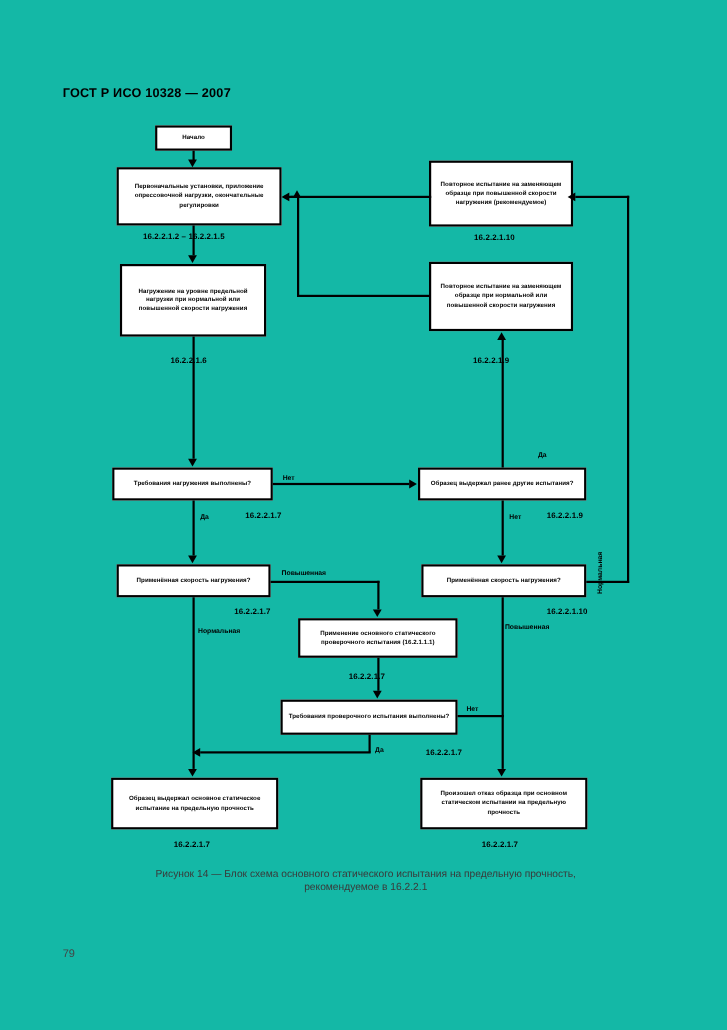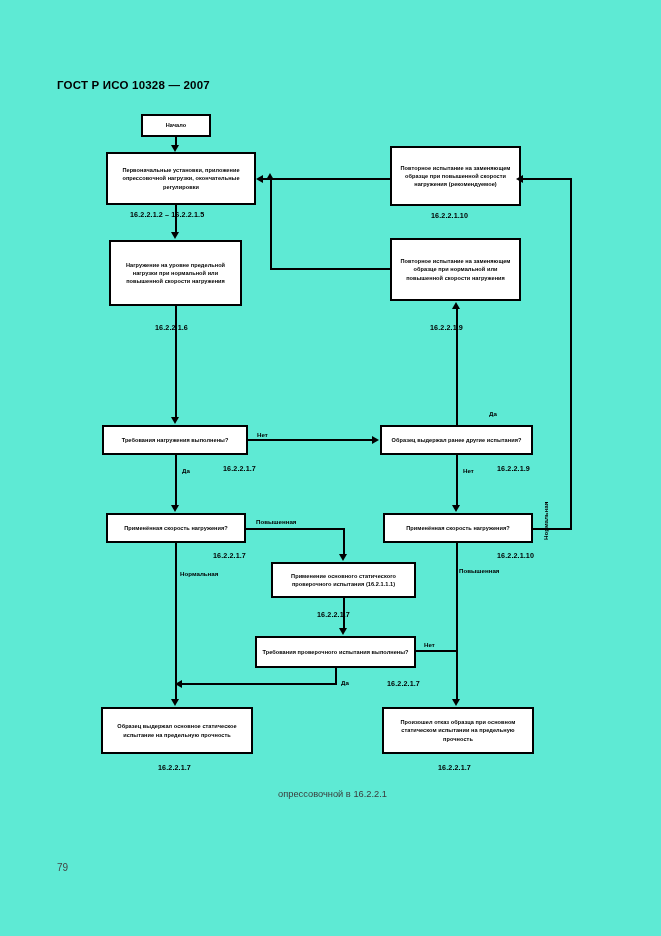--- a/index.html
+++ b/index.html
@@ -8,21 +8,21 @@
     background: #ffffff;
   }
   body {
     font-family: "Liberation Sans", sans-serif;
     color: #000000;
   }
   #page {
     position: relative;
     width: 661px;
     height: 936px;
-    background: #5eead4;
+    background: #14b8a6;
     overflow: hidden;
   }
   #doc-header {
     position: absolute;
     left: 57px;
     top: 79px;
     font-size: 11.5px;
     font-weight: bold;
     letter-spacing: 0.2px;
     white-space: nowrap;
@@ -239,18 +239,19 @@
   <div class="ln v" style="left:343px; top:598px; height:30px;"></div>
   <div class="arr down" style="left:339px; top:628px;"></div>
 
   <div class="ln h" style="left:416px; top:650px; width:42px;"></div>
 
   <div class="ln v" style="left:335px; top:668px; height:16px;"></div>
   <div class="ln h" style="left:182px; top:683px; width:155px;"></div>
   <div class="arr left" style="left:175px; top:680px;"></div>
 
   <div id="figure-caption">
-    <div>опрессовочной в 16.2.2.1</div>
+    <div>Рисунок 14 — Блок схема основного статического испытания на предельную прочность,</div>
+    <div>рекомендуемое в 16.2.2.1</div>
   </div>
 
   <div id="page-number">79</div>
 
 </div>
 
 </body></html>

